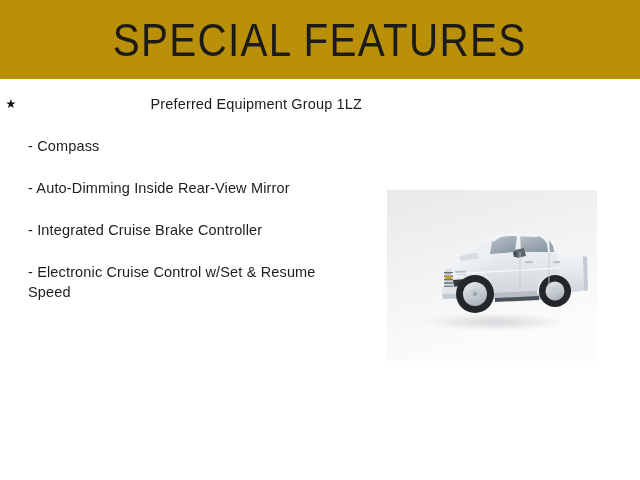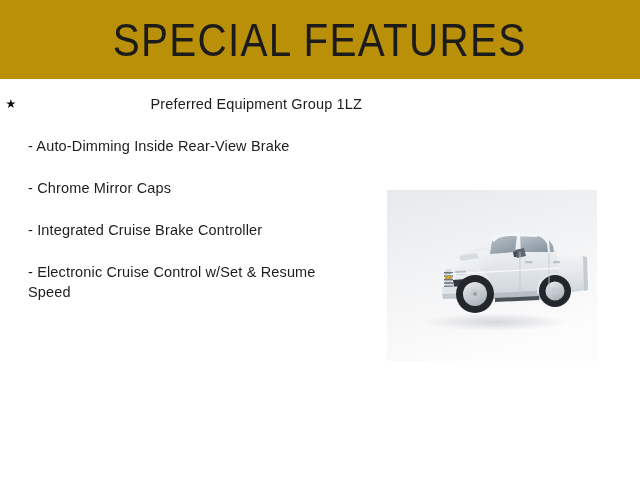--- a/index.html
+++ b/index.html
@@ -135,24 +135,24 @@
   </div>
 
   <div id="content">
 
     <ul id="feature-list">
         <li class="feature-row level-0">
           <span class="bullet-star">★</span>
           <span class="feature-text">Preferred Equipment Group 1LZ</span>
         </li>
         <li class="feature-row level-1">
-          <span class="feature-text">- Auto-Dimming Inside Rear-View Brake</span>
-        </li>
-        <li class="feature-row level-1">
-          <span class="feature-text">- Chrome Mirror Caps</span>
+          <span class="feature-text">- Compass</span>
+        </li>
+        <li class="feature-row level-1">
+          <span class="feature-text">- Auto-Dimming Inside Rear-View Mirror</span>
         </li>
         <li class="feature-row level-1">
           <span class="feature-text">- Integrated Cruise Brake Controller</span>
         </li>
         <li class="feature-row level-1">
           <span class="feature-text">- Electronic Cruise Control w/Set &amp; Resume Speed</span>
         </li>
       </ul>
 
     <div id="vehicle-photo">

